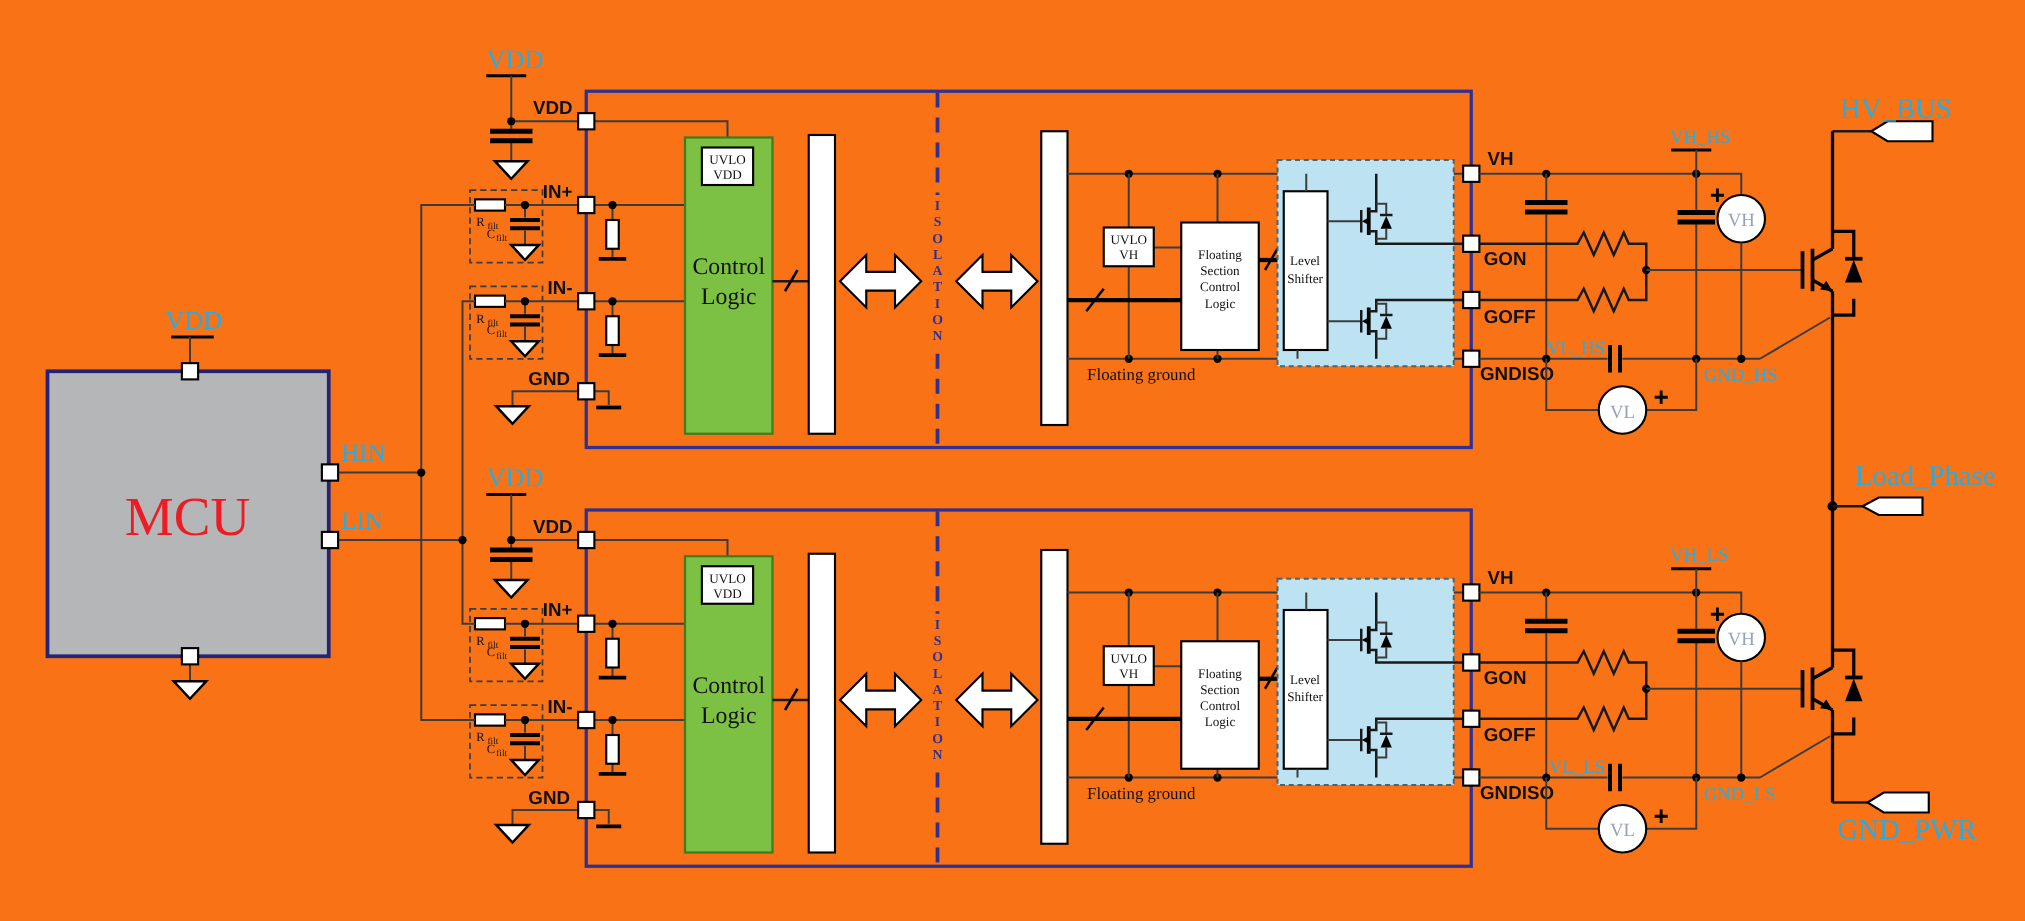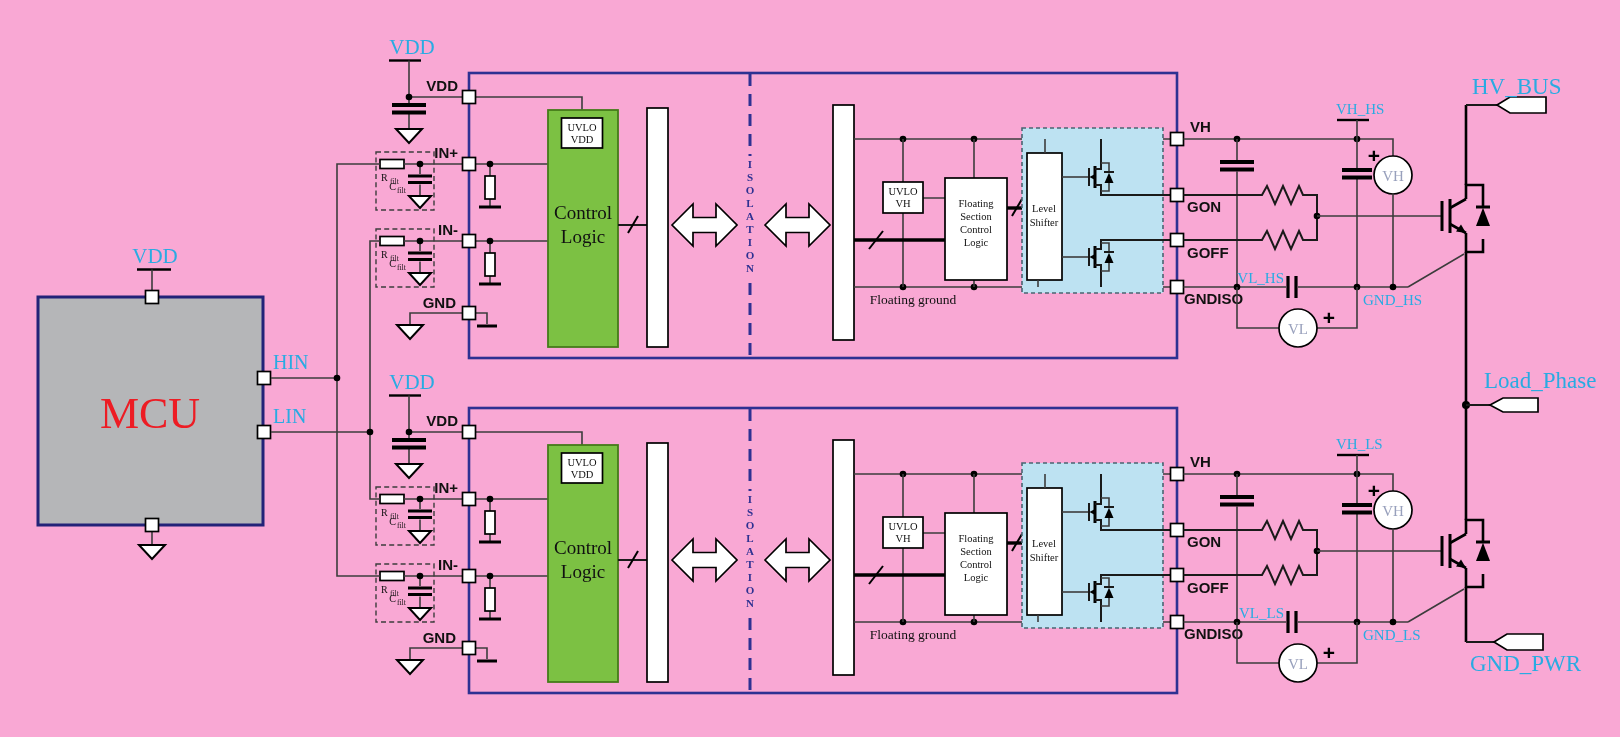--- a/index.html
+++ b/index.html
@@ -1,16 +1,16 @@
 <!DOCTYPE html>
 <html><head>
 <meta charset="utf-8">
 <style>
   html,body{margin:0;padding:0;background:#ffffff;}
-  .stage{width:1620px;height:737px;background:#f9a8d4;position:relative;overflow:hidden;}
+  .stage{width:1620px;height:737px;background:#f97316;position:relative;overflow:hidden;}
   svg{display:block;}
   svg text{font-family:"Liberation Serif",serif;fill:#111;}
   
   .w  {fill:none;stroke:#3c3c3c;stroke-width:1.6;}
   .w2 {fill:none;stroke:#1a1a1a;stroke-width:2;}
   .trunk{fill:none;stroke:#000;stroke-width:2.6;}
   .bus{fill:none;stroke:#000;stroke-width:3.4;}
   .slash{fill:none;stroke:#000;stroke-width:2;}
   
   .box {fill:#ffffff;stroke:#000;stroke-width:1.7;}

